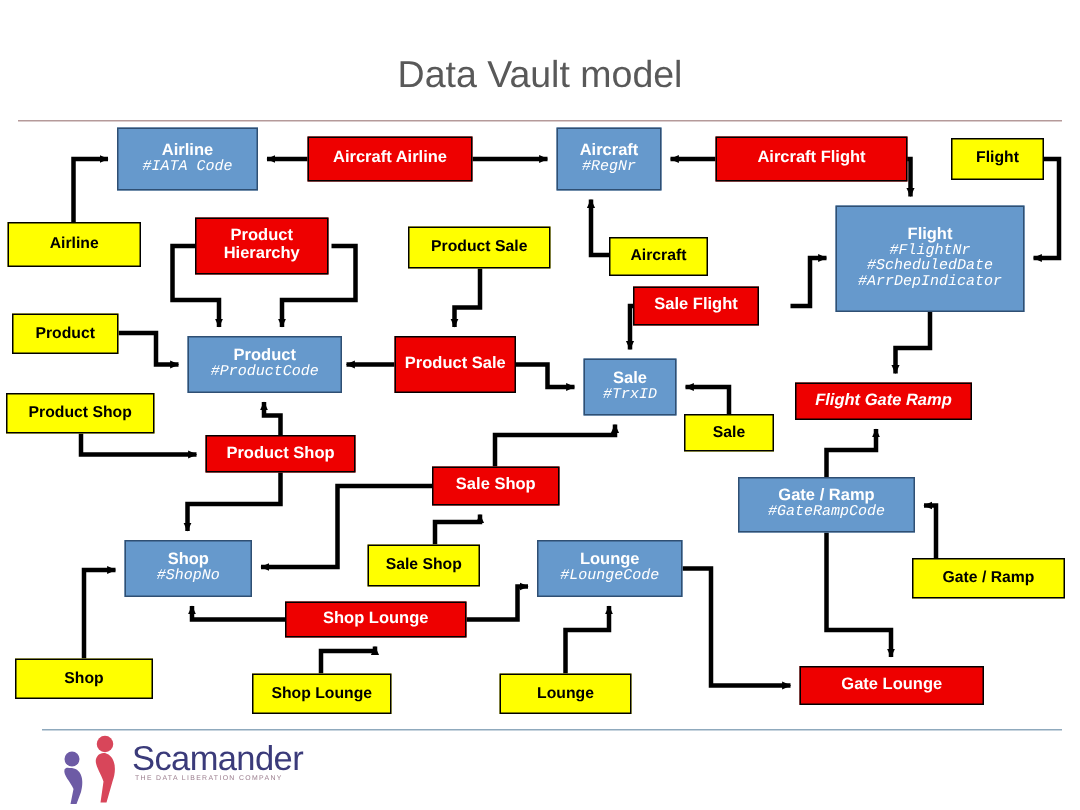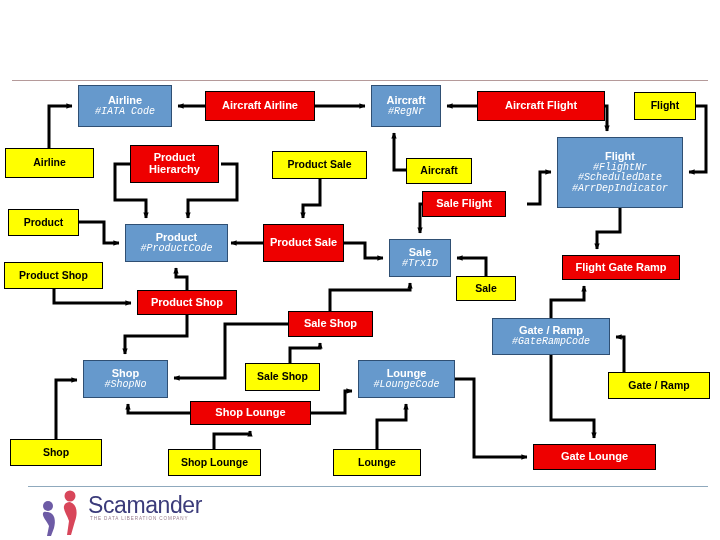--- a/index.html
+++ b/index.html
@@ -71,20 +71,21 @@
     font-size:4.6px;color:#9a7d8d;letter-spacing:0.9px;
     font-family:"Liberation Sans", sans-serif;
   }
   .fig{position:absolute;}
 </style>
 </head>
 <body>
 
 <div id="slide">
 
+  <div id="title">Data Vault model</div>
   <div id="title-rule"></div>
 
   <div id="canvas">
 
     <svg id="wires" viewBox="0 0 720 540" xmlns="http://www.w3.org/2000/svg">
       <defs>
         <marker id="ah" markerWidth="7" markerHeight="7" refX="5.6" refY="3" orient="auto" markerUnits="userSpaceOnUse">
           <path d="M0,0.3 L6,3 L0,5.7 z" fill="#000"></path>
         </marker>
       </defs>
@@ -201,21 +202,21 @@
           <div class="nm">Product</div>
           <div class="key">#ProductCode</div>
         </div>
         <div class="node link" style="left: 263px; top: 224px; width: 81px; height: 38px;">
           <div class="nm">Product Sale</div>
         </div>
         <div class="node hub" style="left: 389px; top: 239px; width: 62px; height: 38px;">
           <div class="nm">Sale</div>
           <div class="key">#TrxID</div>
         </div>
-        <div class="node link" style="left: 562px; top: 255px; width: 118px; height: 25px;">
+        <div class="node link" style="left: 530px; top: 255px; width: 118px; height: 25px; font-style: italic;">
           <div class="nm">Flight Gate Ramp</div>
         </div>
         <div class="node sat" style="left: 4px; top: 262px; width: 99px; height: 27px;">
           <div class="nm">Product Shop</div>
         </div>
         <div class="node sat" style="left: 456px; top: 276px; width: 60px; height: 25px;">
           <div class="nm">Sale</div>
         </div>
         <div class="node link" style="left: 137px; top: 290px; width: 100px; height: 25px;">
           <div class="nm">Product Shop</div>

